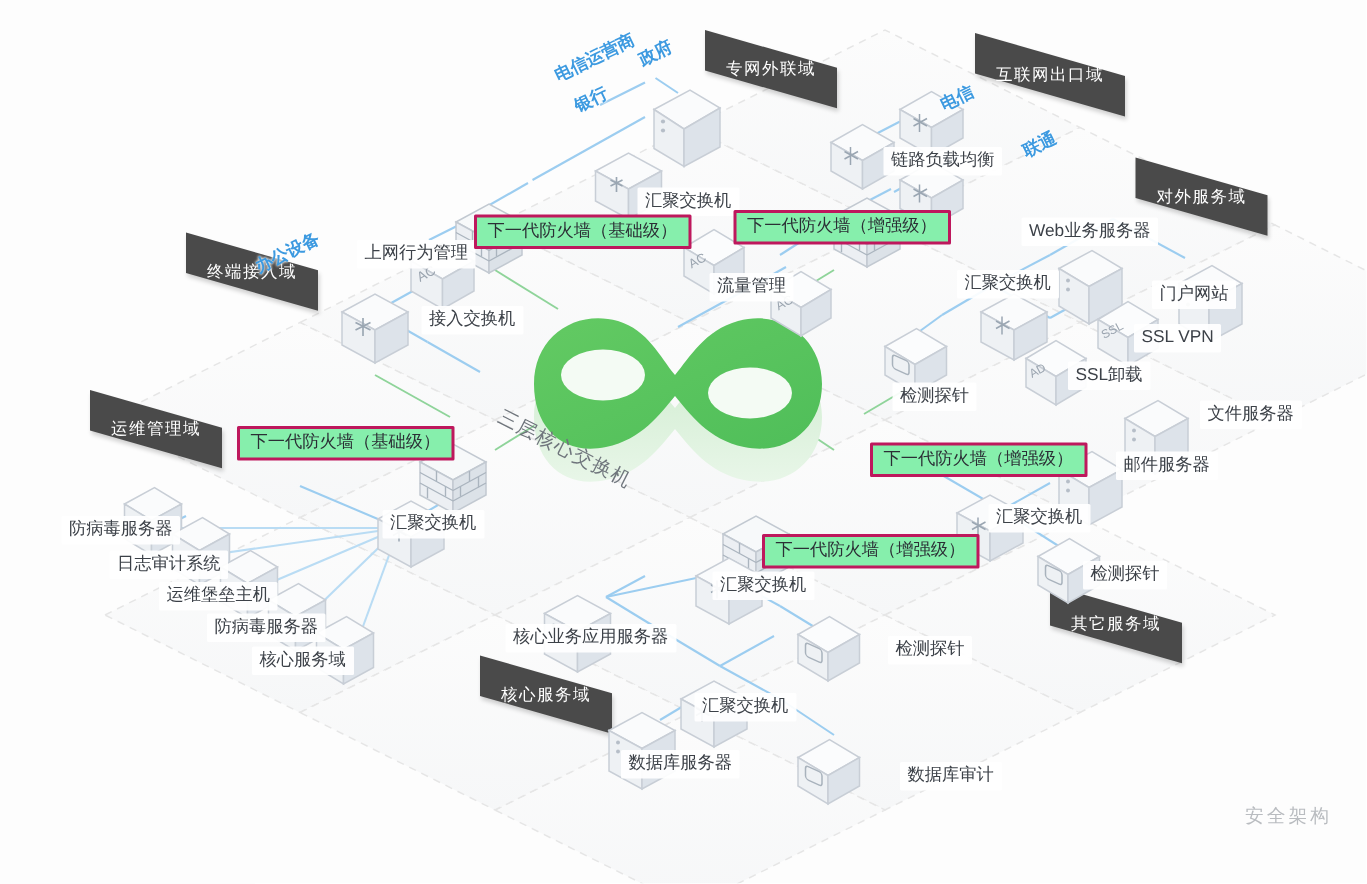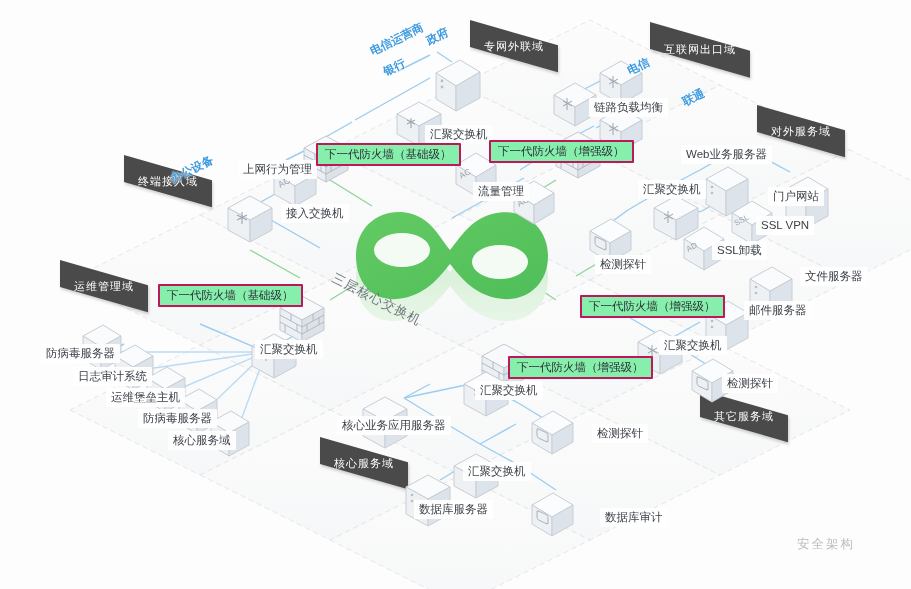--- a/index.html
+++ b/index.html
@@ -615,14 +615,14 @@
     </svg>
   </div>
   <div class="lbl" style="left:600px; top:508px;">数据库审计</div>
 
   <div class="lbl hot" style="left:316px; top:143px;">下一代防火墙（基础级）</div>
   <div class="lbl hot" style="left:489px; top:140px;">下一代防火墙（增强级）</div>
   <div class="lbl hot" style="left:158px; top:284px;">下一代防火墙（基础级）</div>
   <div class="lbl hot" style="left:580px; top:295px;">下一代防火墙（增强级）</div>
   <div class="lbl hot" style="left:508px; top:356px;">下一代防火墙（增强级）</div>
 
-  <div class="watermark" style="left:797px; top:536px;">安全架构</div>
+  <div class="watermark" style="left:830px; top:536px;">安全架构</div>
 </div>
 
 </body></html>

